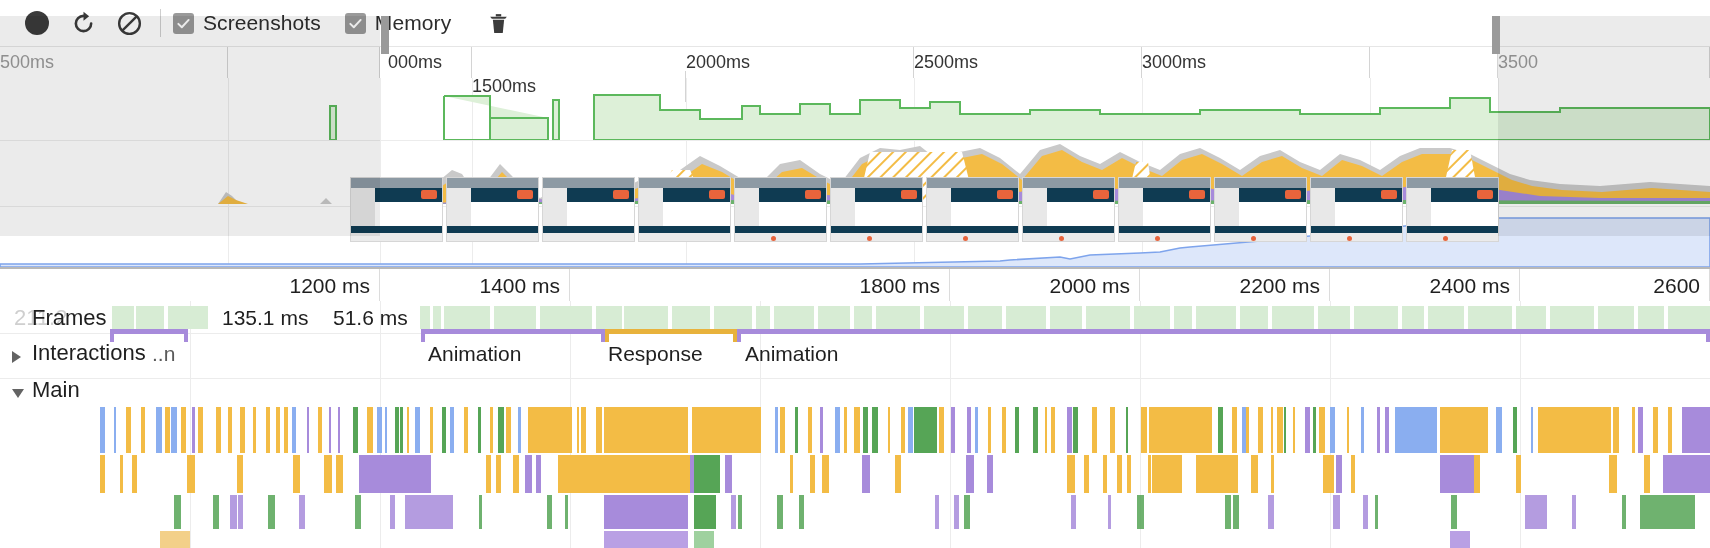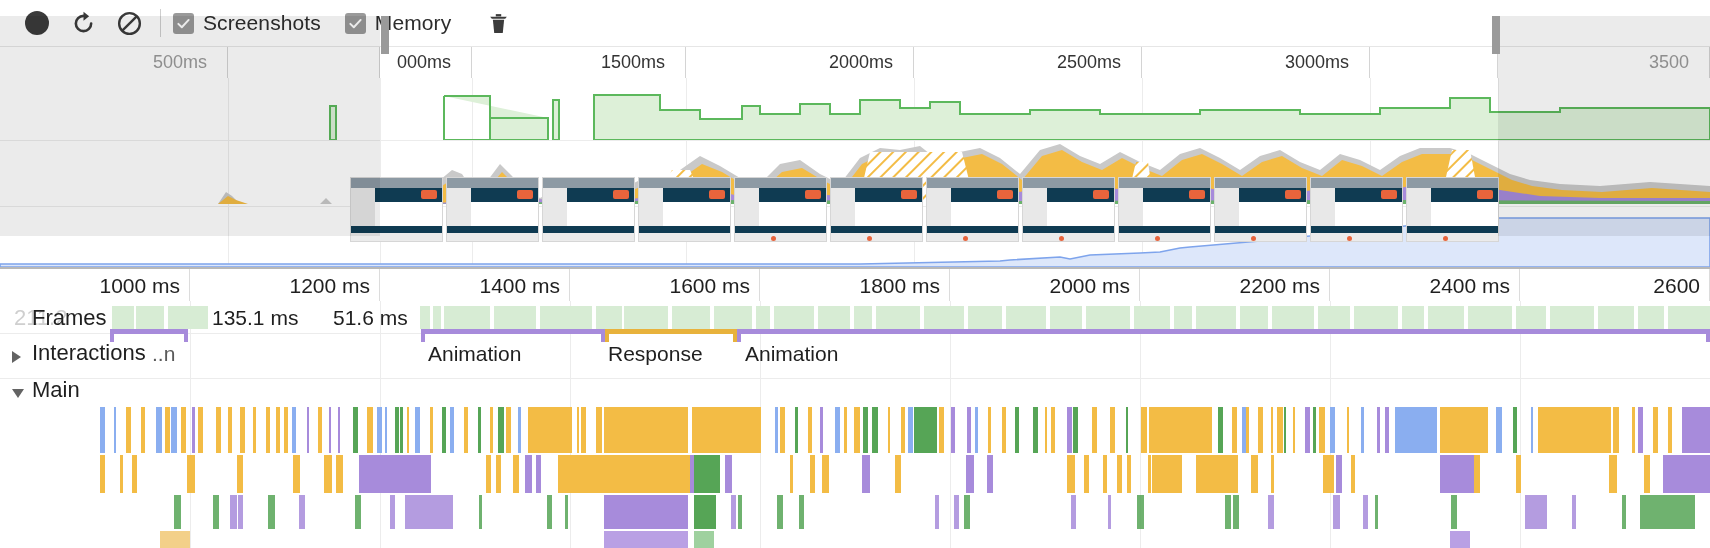--- a/index.html
+++ b/index.html
@@ -31,21 +31,21 @@
 
   
   .overview { position:absolute; left:0; top:47px; width:1710px; height:220px; background:#fff; }
   .ov-ruler {
     position:absolute; left:0; top:0; width:1710px; height:31px;
     background:#fff;
   }
   .ov-tick {
     position:absolute; top:0; height:31px;
     border-right:1px solid #d4d4d4;
-    font-size:18px; color:#333; text-align:right;
+    font-size:18px; color:#333; 
     padding-right:20px; line-height:31px; white-space:nowrap;
   }
   .ov-tick.dim { color:#9b9b9b; }
   .ov-body { position:absolute; left:0; top:31px; width:1710px; height:189px; }
 
   
   .ov-dim { position:absolute; top:-31px; height:220px; background:rgba(0,0,0,0.08); pointer-events:none; z-index:6; }
   .ov-handle { position:absolute; top:-31px; width:8px; height:38px; background:#9a9a9a; z-index:7; }
 
   .ov-rowline { position:absolute; left:0; width:1710px; height:1px; background:#ececec; }
@@ -151,21 +151,21 @@
       </svg>
     </div>
   </div>
 
   <div class="overview">
 
     <div class="ov-ruler" id="ovRuler">
         <div class="ov-tick dim" style="left: 0px; width: 228px;">500ms</div>
         <div class="ov-tick dim" style="left: 228px; width: 152px;"></div>
         <div class="ov-tick" style="left: 388px; width: 84px;">000ms</div>
-        <div class="ov-tick" style="left: 472px; width: 214px;">1500ms</div>
+        <div class="ov-tick" style="left: 472px; width: 214px; margin-top: 24px;">1500ms</div>
         <div class="ov-tick" style="left: 686px; width: 228px;">2000ms</div>
         <div class="ov-tick" style="left: 914px; width: 228px;">2500ms</div>
         <div class="ov-tick" style="left: 1142px; width: 228px;">3000ms</div>
         <div class="ov-tick" style="left: 1370px; width: 128px;"></div>
         <div class="ov-tick dim" style="left: 1498px; width: 212px;">3500</div>
       </div>
 
     <div class="ov-body">
       <div class="ov-rowline" style="top:62px;"></div>
       <div class="ov-rowline" style="top:128px;"></div>
@@ -381,24 +381,22 @@
       </svg>
     </div>
 
     <div class="ov-dim" style="left:0px;   width:380px;"></div>
     <div class="ov-dim" style="left:1498px;width:212px;"></div>
     <div class="ov-handle" style="left:381px;"></div>
     <div class="ov-handle" style="left:1492px;"></div>
   </div>
 
   <div class="tl-ruler" id="tlRuler">
-      <div class="tl-tick" style="left: 0px; width: 190px;">1000 ms</div>
       <div class="tl-tick" style="left: 190px; width: 190px;">1200 ms</div>
       <div class="tl-tick" style="left: 380px; width: 190px;">1400 ms</div>
-      <div class="tl-tick" style="left: 570px; width: 190px;">1600 ms</div>
       <div class="tl-tick" style="left: 760px; width: 190px;">1800 ms</div>
       <div class="tl-tick" style="left: 950px; width: 190px;">2000 ms</div>
       <div class="tl-tick" style="left: 1140px; width: 190px;">2200 ms</div>
       <div class="tl-tick" style="left: 1330px; width: 190px;">2400 ms</div>
       <div class="tl-tick" style="left: 1520px; width: 190px;">2600</div>
     </div>
 
   <div class="tracks">
     <div class="track-grid" style="left:190px;"></div>
     <div class="track-grid" style="left:380px;"></div>
@@ -445,21 +443,21 @@
           <div class="frame-box" style="left: 1402px; width: 22px;"></div>
           <div class="frame-box" style="left: 1428px; width: 36px;"></div>
           <div class="frame-box" style="left: 1468px; width: 44px;"></div>
           <div class="frame-box" style="left: 1516px; width: 30px;"></div>
           <div class="frame-box" style="left: 1550px; width: 44px;"></div>
           <div class="frame-box" style="left: 1598px; width: 36px;"></div>
           <div class="frame-box" style="left: 1638px; width: 26px;"></div>
           <div class="frame-box" style="left: 1668px; width: 42px;"></div>
         </div>
       <div id="frameDurs">
-          <div class="frame-dur" style="left: 212px; text-align: center;">135.1 ms</div>
+          <div class="frame-dur" style="left: 222px; text-align: center;">135.1 ms</div>
           <div class="frame-dur" style="left: 333px;">51.6 ms</div>
         </div>
     </div>
 
     <div class="row-inter">
       <div class="tr-arrow arrow-right" style="top:17px;"></div>
       <div class="tr-label" style="top:6px;">Interactions</div>
       <div class="inter-text" style="left:152px; top:8px; color:#5a5a5a;">..n</div>
 
       <div class="inter-bar" style="left:110px; top:-5px; width:78px; background:#a78bdb;"></div>

